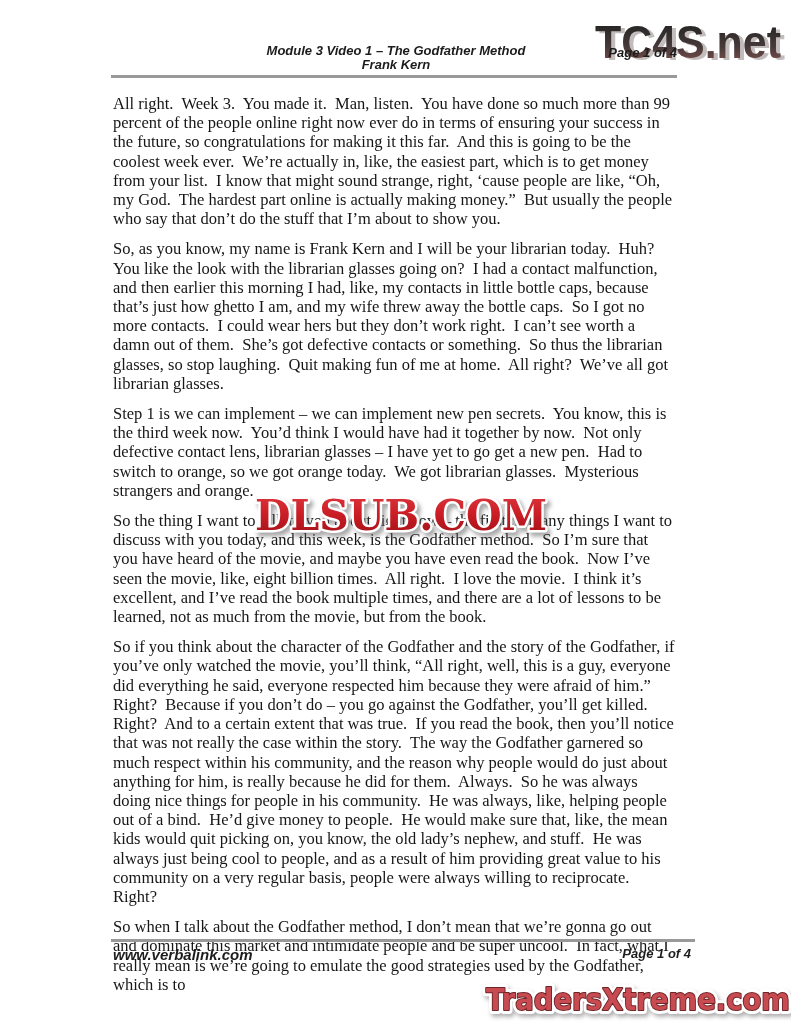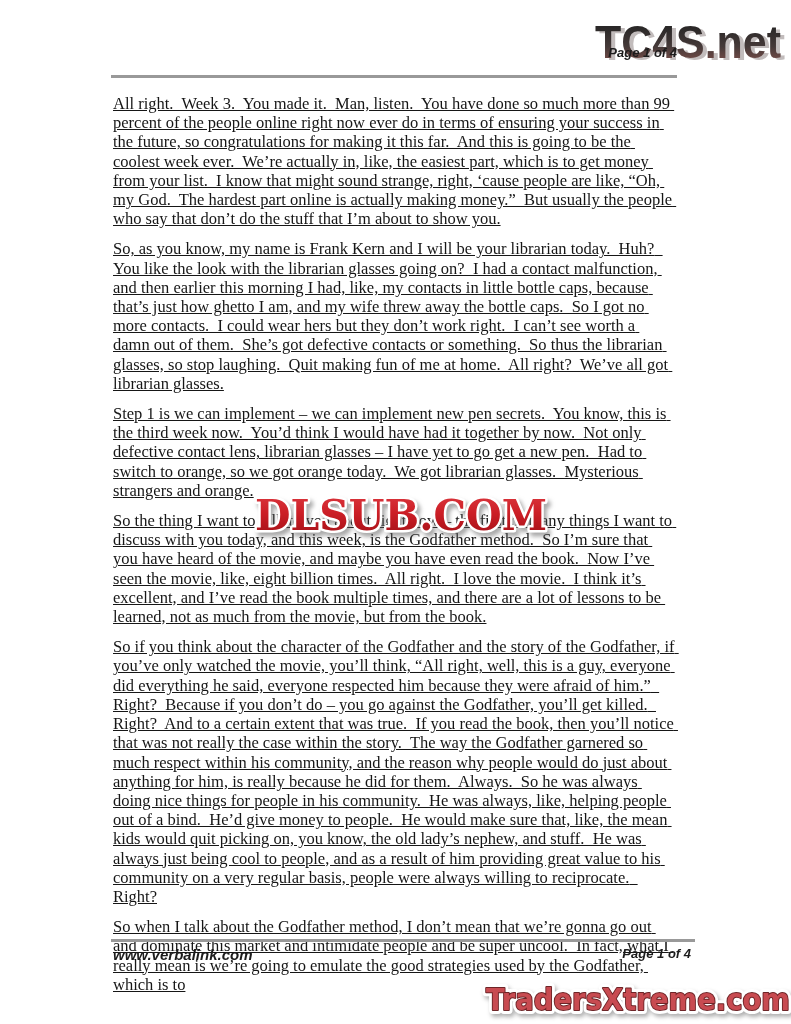--- a/index.html
+++ b/index.html
@@ -34,21 +34,21 @@
   .rule-top { top: 75px; left: 111px; width: 566px; }
   .rule-bottom { top: 939px; left: 111px; width: 584px; }
 
   
   .content {
     position: absolute;
     top: 94px; left: 113px; width: 566px;
     font-size: 16.5px; line-height: 19.2px;
     color: #161616;
   }
-  .content p { margin: 0 4px 11px 0; white-space: pre-wrap; text-decoration: underline; }
+  .content p { margin: 0 4px 11px 0; white-space: pre-wrap; }
 
   
   .tc4s-wrap { position: absolute; top: 14px; right: 3px; }
   .tc4s-text {
     font-family: "Liberation Sans", sans-serif;
     font-weight: bold; font-size: 47px;
   }
 
   
   .watermark-wrap {
@@ -96,20 +96,24 @@
           <stop offset="0.15" stop-color="#242424"></stop>
           <stop offset="0.60" stop-color="#463a39"></stop>
           <stop offset="1" stop-color="#8a544e"></stop>
         </linearGradient>
       </defs>
       <text class="tc4s-text" x="203" y="46" text-anchor="end" textLength="186" lengthAdjust="spacingAndGlyphs" fill="#c2bcbc">TC4S.net</text>
       <text class="tc4s-text" x="199" y="44" text-anchor="end" textLength="186" lengthAdjust="spacingAndGlyphs" fill="url(#tcgrad)">TC4S.net</text>
     </svg>
   </div>
 
+  <div class="header-title">
+    <div>Module 3 Video 1 – The Godfather Method</div>
+    <div>Frank Kern</div>
+  </div>
   <div class="header-page">Page 1 of 4</div>
   <div class="rule rule-top"></div>
 
   <div class="content">
     <p>All right.  Week 3.  You made it.  Man, listen.  You have done so much more than 99 percent of the people online right now ever do in terms of ensuring your success in the future, so congratulations for making it this far.  And this is going to be the coolest week ever.  We’re actually in, like, the easiest part, which is to get money from your list.  I know that might sound strange, right, ‘cause people are like, “Oh, my God.  The hardest part online is actually making money.”  But usually the people who say that don’t do the stuff that I’m about to show you.</p>
     <p>So, as you know, my name is Frank Kern and I will be your librarian today.  Huh?  You like the look with the librarian glasses going on?  I had a contact malfunction, and then earlier this morning I had, like, my contacts in little bottle caps, because that’s just how ghetto I am, and my wife threw away the bottle caps.  So I got no more contacts.  I could wear hers but they don’t work right.  I can’t see worth a damn out of them.  She’s got defective contacts or something.  So thus the librarian glasses, so stop laughing.  Quit making fun of me at home.  All right?  We’ve all got librarian glasses.</p>
     <p>Step 1 is we can implement – we can implement new pen secrets.  You know, this is the third week now.  You’d think I would have had it together by now.  Not only defective contact lens, librarian glasses – I have yet to go get a new pen.  Had to switch to orange, so we got orange today.  We got librarian glasses.  Mysterious strangers and orange.</p>
     <p>So the thing I want to talk to you about right now – the first of many things I want to discuss with you today, and this week, is the Godfather method.  So I’m sure that you have heard of the movie, and maybe you have even read the book.  Now I’ve seen the movie, like, eight billion times.  All right.  I love the movie.  I think it’s excellent, and I’ve read the book multiple times, and there are a lot of lessons to be learned, not as much from the movie, but from the book.</p>
     <p>So if you think about the character of the Godfather and the story of the Godfather, if you’ve only watched the movie, you’ll think, “All right, well, this is a guy, everyone did everything he said, everyone respected him because they were afraid of him.”  Right?  Because if you don’t do – you go against the Godfather, you’ll get killed.  Right?  And to a certain extent that was true.  If you read the book, then you’ll notice that was not really the case within the story.  The way the Godfather garnered so much respect within his community, and the reason why people would do just about anything for him, is really because he did for them.  Always.  So he was always doing nice things for people in his community.  He was always, like, helping people out of a bind.  He’d give money to people.  He would make sure that, like, the mean kids would quit picking on, you know, the old lady’s nephew, and stuff.  He was always just being cool to people, and as a result of him providing great value to his community on a very regular basis, people were always willing to reciprocate.  Right?</p>
     <p>So when I talk about the Godfather method, I don’t mean that we’re gonna go out and dominate this market and intimidate people and be super uncool.  In fact, what I really mean is we’re going to emulate the good strategies used by the Godfather, which is to</p>

